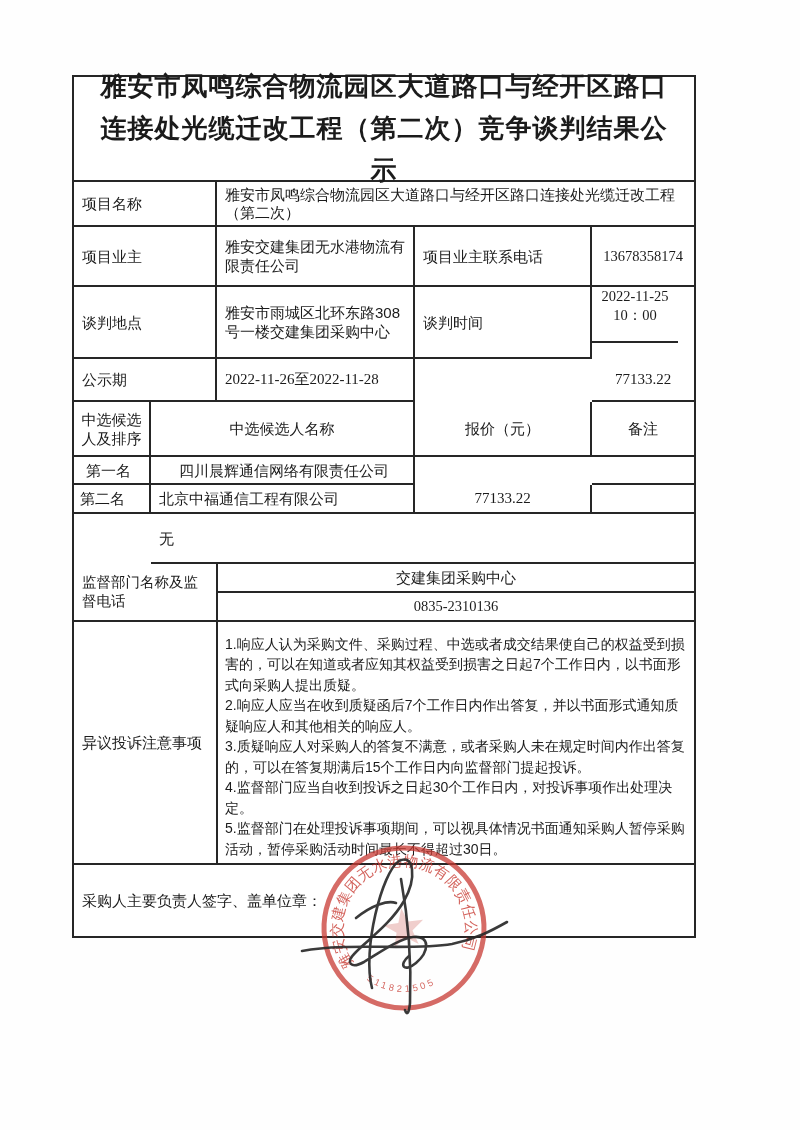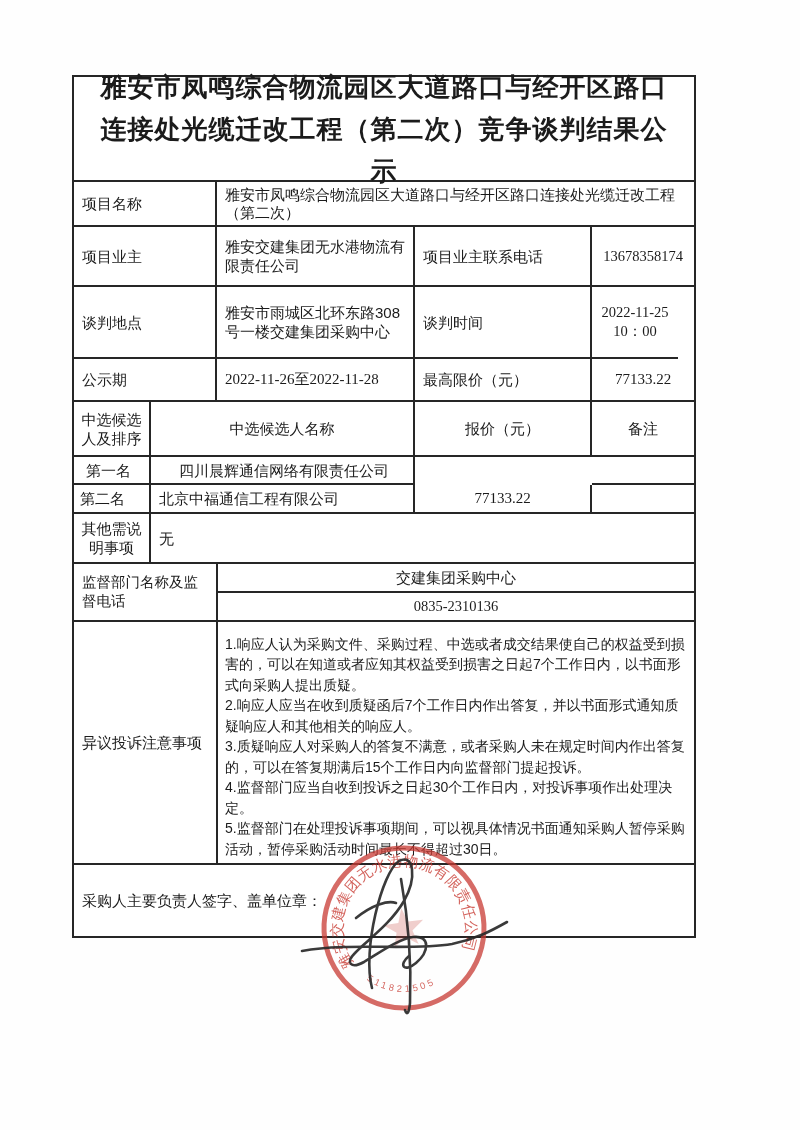--- a/index.html
+++ b/index.html
@@ -18,21 +18,21 @@
     display:flex;align-items:center;
     font-size:15px;line-height:19px;color:#1b1b1b;
     padding:3px 6px 3px 8px;
   }
   .noR{border-right:none;}
   .noB{border-bottom:none;}
   .ctr{justify-content:center;text-align:center;padding-left:4px;padding-right:4px;}
   .col{flex-direction:column;justify-content:center;}
   .title{
     font-size:26px;font-weight:bold;line-height:42px;letter-spacing:1px;
-    text-align:center;justify-content:center;padding:0 19px;
+    text-align:center;justify-content:center;padding:0 19px;font-family:Liberation Serif, serif;
   }
   .small-label{font-size:14.5px;}
   .objc{align-items:flex-end;padding:8px 6px 0 7px;}
   .objc-inner{display:flex;flex-direction:column;justify-content:center;height:100%;}
   .objc p{margin:0;font-size:14px;line-height:20.5px;text-align:left;}
   .num{font-family:"Liberation Serif",serif;}
   .stamp-layer{position:absolute;left:0;top:0;width:800px;height:1130px;pointer-events:none;}
 </style>
 </head>
 <body>
@@ -45,45 +45,43 @@
   <div class="cell noR" style="left:143px;top:105px;width:477px;height:45px;line-height:18px;">雅安市凤鸣综合物流园区大道路口与经开区路口连接处光缆迁改工程（第二次）</div>
 
   <div class="cell" style="left:0;top:150px;width:143px;height:60px;">项目业主</div>
   <div class="cell" style="left:143px;top:150px;width:198px;height:60px;">雅安交建集团无水港物流有限责任公司</div>
   <div class="cell" style="left:341px;top:150px;width:177px;height:60px;">项目业主联系电话</div>
   <div class="cell noR ctr num" style="left:518px;top:150px;width:102px;height:60px;font-size:14.5px;">13678358174</div>
 
   <div class="cell" style="left:0;top:210px;width:143px;height:72px;">谈判地点</div>
   <div class="cell" style="left:143px;top:210px;width:198px;height:72px;line-height:19px;">雅安市雨城区北环东路308号一楼交建集团采购中心</div>
   <div class="cell" style="left:341px;top:210px;width:177px;height:72px;">谈判时间</div>
-  <div class="cell noR ctr col num" style="left:518px;top:210px;width:86px;height:72px;font-size:14.5px;">
+  <div class="cell noR ctr col num" style="left:518px;top:194px;width:86px;height:72px;font-size:14.5px;">
     <div>2022-11-25</div>
     <div>10：00</div>
   </div>
 
   <div class="cell" style="left:0;top:282px;width:143px;height:43px;">公示期</div>
   <div class="cell num" style="left:143px;top:282px;width:198px;height:43px;font-size:15px;">2022-11-26至2022-11-28</div>
-  <div class="cell" style="left:341px;top:282px;width:177px;height:43px;">最高限价（元）</div>
   <div class="cell noR ctr num" style="left:518px;top:282px;width:102px;height:43px;">77133.22</div>
 
   <div class="cell ctr" style="left:0;top:325px;width:77px;height:55px;">中选候选人及排序</div>
   <div class="cell ctr" style="left:77px;top:325px;width:264px;height:55px;">中选候选人名称</div>
   <div class="cell ctr" style="left:341px;top:325px;width:177px;height:55px;">报价（元）</div>
   <div class="cell noR ctr" style="left:518px;top:325px;width:102px;height:55px;">备注</div>
 
   <div class="cell" style="left:0;top:380px;width:77px;height:28px;padding-left:12px;">第一名</div>
   <div class="cell" style="left:77px;top:380px;width:264px;height:28px;padding-left:28px;">四川晨辉通信网络有限责任公司</div>
   <div class="cell noR" style="left:518px;top:380px;width:102px;height:28px;"></div>
 
   <div class="cell" style="left:0;top:408px;width:77px;height:29px;padding-left:6px;">第二名</div>
   <div class="cell" style="left:77px;top:408px;width:264px;height:29px;">北京中福通信工程有限公司</div>
   <div class="cell ctr num" style="left:341px;top:408px;width:177px;height:29px;">77133.22</div>
   <div class="cell noR" style="left:518px;top:408px;width:102px;height:29px;"></div>
 
-  <div class="cell ctr" style="left:0;top:437px;width:77px;height:50px;">其他需说明事项</div>
   <div class="cell noR" style="left:77px;top:437px;width:543px;height:50px;">无</div>
 
   <div class="cell small-label" style="left:0;top:487px;width:144px;height:58px;line-height:19px;">监督部门名称及监督电话</div>
   <div class="cell noR ctr" style="left:144px;top:487px;width:476px;height:29px;">交建集团采购中心</div>
   <div class="cell noR ctr num" style="left:144px;top:516px;width:476px;height:29px;font-size:14.5px;">0835-2310136</div>
 
   <div class="cell" style="left:0;top:545px;width:144px;height:243px;">异议投诉注意事项</div>
   <div class="cell noR objc" style="left:144px;top:545px;width:476px;height:243px;">
     <div class="objc-inner">
       <p>1.响应人认为采购文件、采购过程、中选或者成交结果使自己的权益受到损害的，可以在知道或者应知其权益受到损害之日起7个工作日内，以书面形式向采购人提出质疑。</p>

